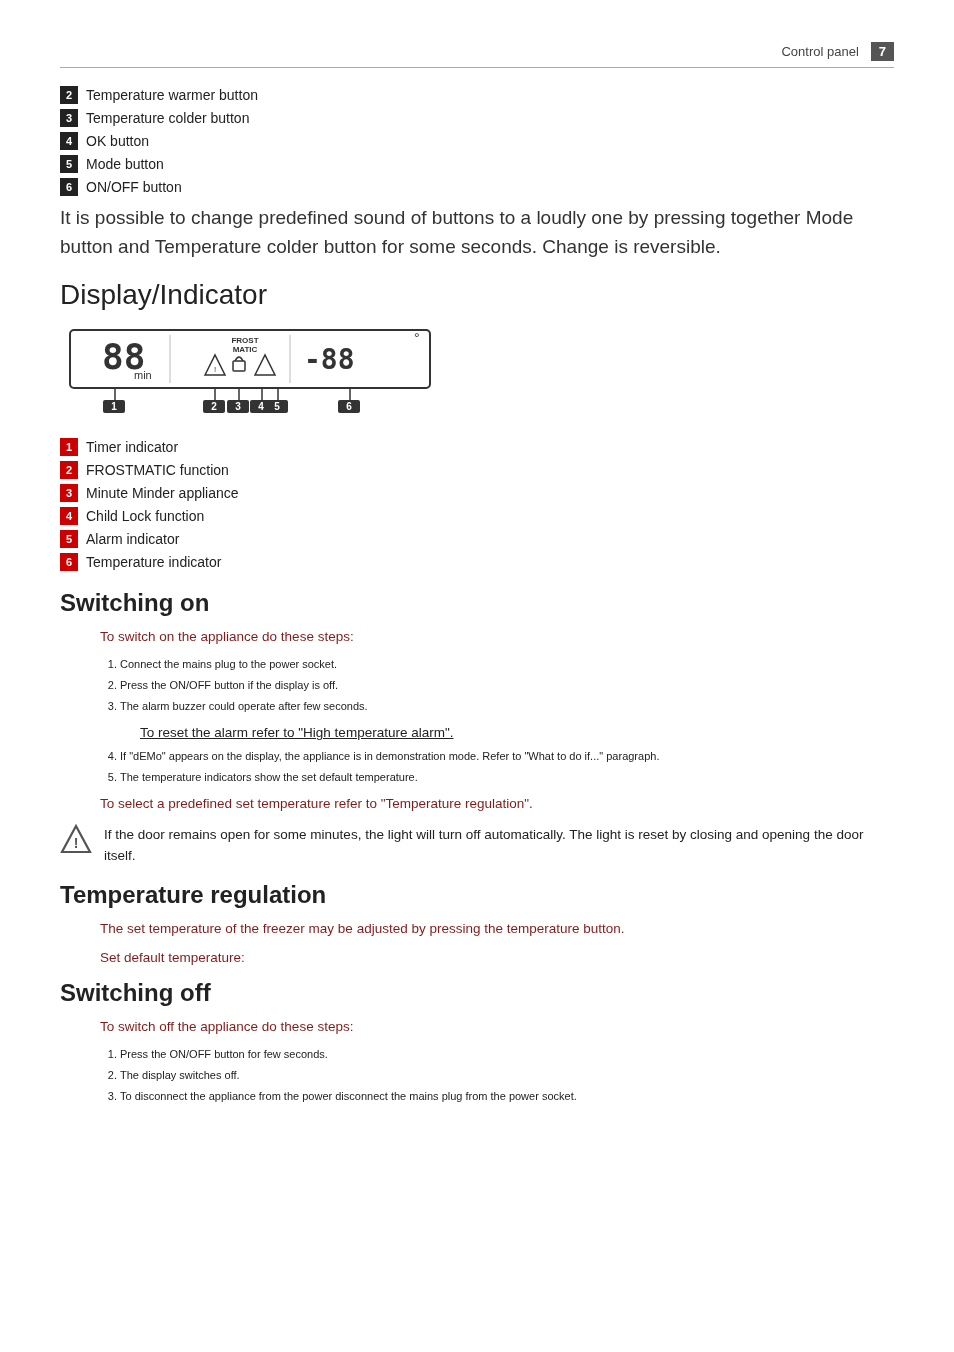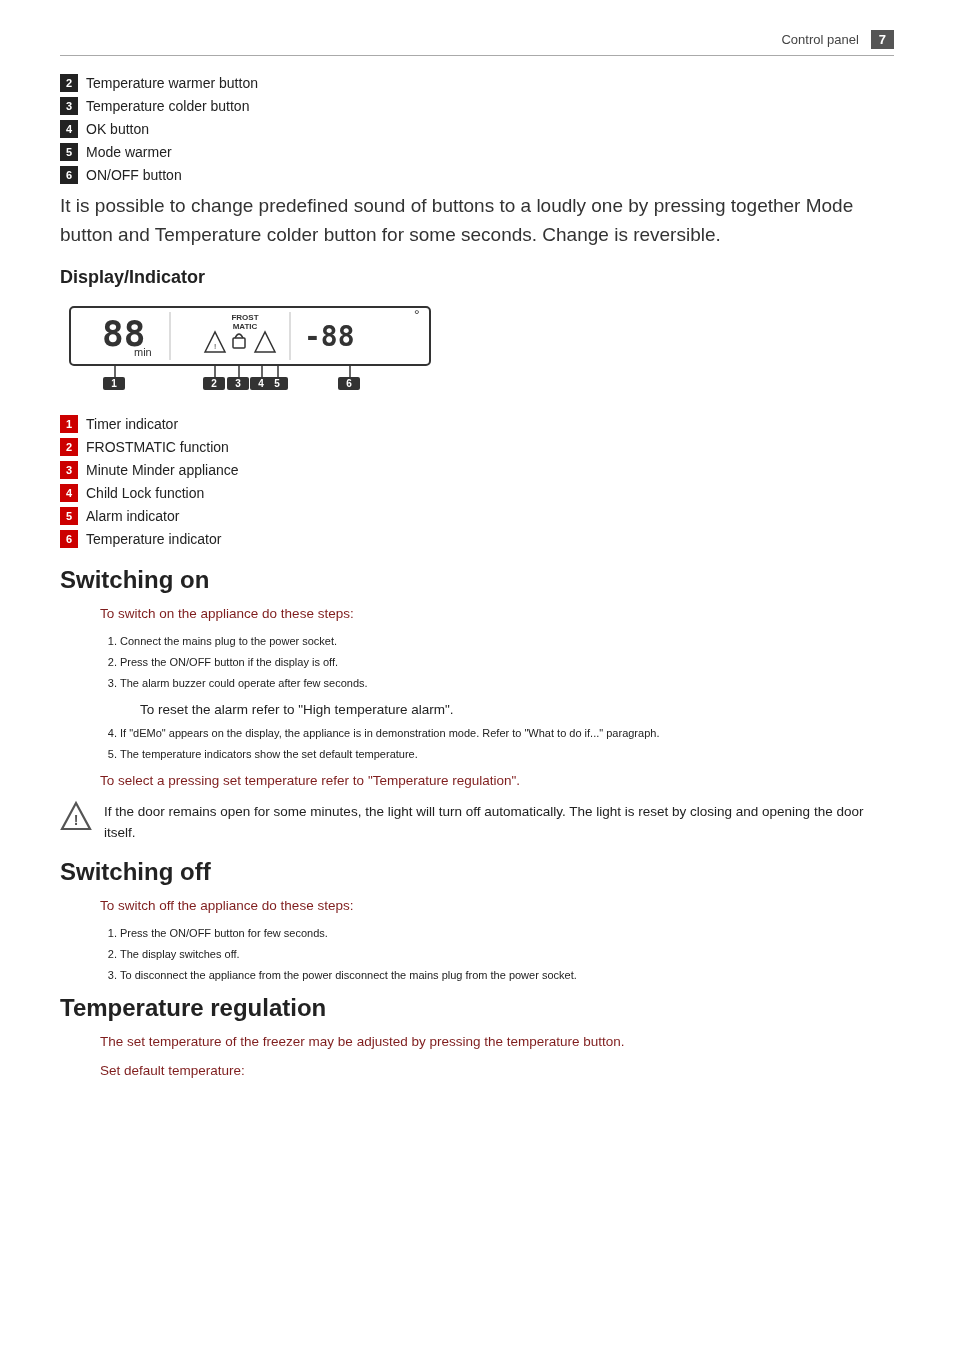--- a/index.html
+++ b/index.html
@@ -8,21 +8,21 @@
       font-size: 14px;
       color: #222;
       background: #fff;
       width: 954px;
       min-height: 1352px;
       padding: 0;
     }
     .page {
       width: 954px;
       min-height: 1352px;
-      padding: 30px 60px 40px 60px;
+      padding: 42px 60px 40px 60px;
       position: relative;
     }
     .header-bar {
       display: flex;
       justify-content: flex-end;
       align-items: center;
       border-bottom: 1px solid #aaa;
       padding-bottom: 6px;
       margin-bottom: 18px;
     }
@@ -62,22 +62,22 @@
     .item-label { font-size: 14px; }
 
     .note-text {
       font-size: 19px;
       color: #333;
       margin: 8px 0 18px 0;
       line-height: 1.5;
     }
 
     .section-title {
-      font-size: 18px;
-      font-weight: bold;
+      font-size: 28px;
+      font-weight: normal;
       margin-bottom: 14px;
       margin-top: 12px;
     }
 
     
     .display-diagram-container {
       display: flex;
       justify-content: flex-start;
       margin: 10px 0 20px 0;
       text-decoration: underline;
@@ -109,20 +109,21 @@
     ol.steps li {
       font-size: 11px;
       line-height: 1.55;
       margin-bottom: 4px;
     }
     .sub-indent {
       padding-left: 80px;
       font-size: 13.5px;
       line-height: 1.55;
       margin-bottom: 4px;
+      text-decoration: underline;
     }
 
     .warning-box {
       display: flex;
       align-items: flex-start;
       margin: 10px 0 14px 0;
     }
     .warning-icon {
       font-size: 26px;
       margin-right: 12px;
@@ -153,21 +154,21 @@
     <div class="item-row">
       <span class="badge">3</span>
       <span class="item-label">Temperature colder button</span>
     </div>
     <div class="item-row">
       <span class="badge">4</span>
       <span class="item-label">OK button</span>
     </div>
     <div class="item-row">
       <span class="badge">5</span>
-      <span class="item-label">Mode warmer</span>
+      <span class="item-label">Mode button</span>
     </div>
     <div class="item-row">
       <span class="badge">6</span>
       <span class="item-label">ON/OFF button</span>
     </div>
   </div>
 
   <p class="note-text">It is possible to change predefined sound of buttons to a loudly one by pressing together Mode button and Temperature colder button for some seconds. Change is reversible.</p>
 
   <div class="section">
@@ -261,42 +262,42 @@
     <ol class="steps">
       <li>Connect the mains plug to the power socket.</li>
       <li>Press the ON/OFF button if the display is off.</li>
       <li>The alarm buzzer could operate after few seconds.</li>
     </ol>
     <p class="sub-indent">To reset the alarm refer to "High temperature alarm".</p>
     <ol class="steps" start="4">
       <li>If "dEMo" appears on the display, the appliance is in demonstration mode. Refer to "What to do if..." paragraph.</li>
       <li>The temperature indicators show the set default temperature.</li>
     </ol>
-    <p class="body-text indent">To select a pressing set temperature refer to "Temperature regulation".</p>
+    <p class="body-text indent">To select a predefined set temperature refer to "Temperature regulation".</p>
 
     <div class="warning-box">
       <span class="warning-icon">
         <svg width="32" height="32" viewBox="0 0 32 32">
           <polygon points="16,3 30,29 2,29" fill="none" stroke="#555" stroke-width="2.2"></polygon>
           <text x="16" y="25" text-anchor="middle" font-size="14" font-weight="bold" fill="#555">!</text>
         </svg>
       </span>
       <span class="warning-text">If the door remains open for some minutes, the light will turn off automatically. The light is reset by closing and opening the door itself.</span>
     </div>
   </div>
 
   <div class="section">
+    <div class="subsection-title">Temperature regulation</div>
+    <p class="body-text indent">The set temperature of the freezer may be adjusted by pressing the temperature button.</p>
+    <p class="body-text indent">Set default temperature:</p>
+  </div>
+
+  <div class="section">
     <div class="subsection-title">Switching off</div>
     <p class="body-text indent">To switch off the appliance do these steps:</p>
     <ol class="steps">
       <li>Press the ON/OFF button for few seconds.</li>
       <li>The display switches off.</li>
       <li>To disconnect the appliance from the power disconnect the mains plug from the power socket.</li>
     </ol>
   </div>
 
-  <div class="section">
-    <div class="subsection-title">Temperature regulation</div>
-    <p class="body-text indent">The set temperature of the freezer may be adjusted by pressing the temperature button.</p>
-    <p class="body-text indent">Set default temperature:</p>
-  </div>
-
 </div>
 
 </body></html>

